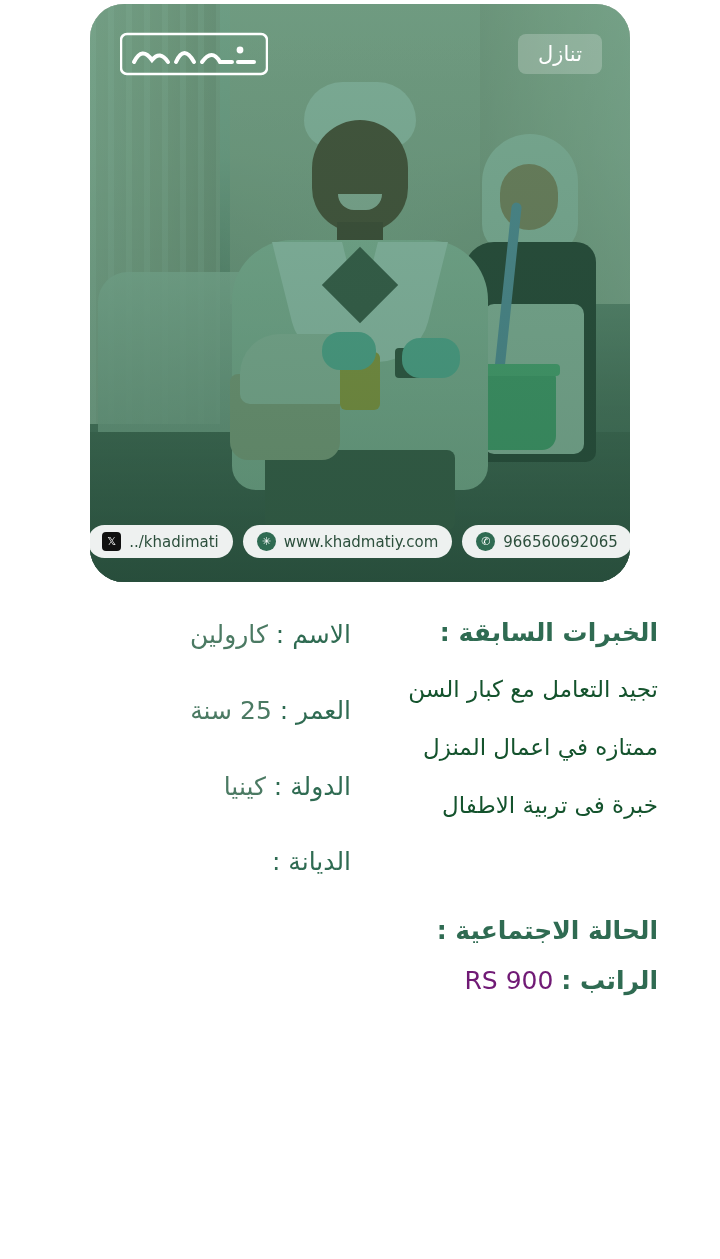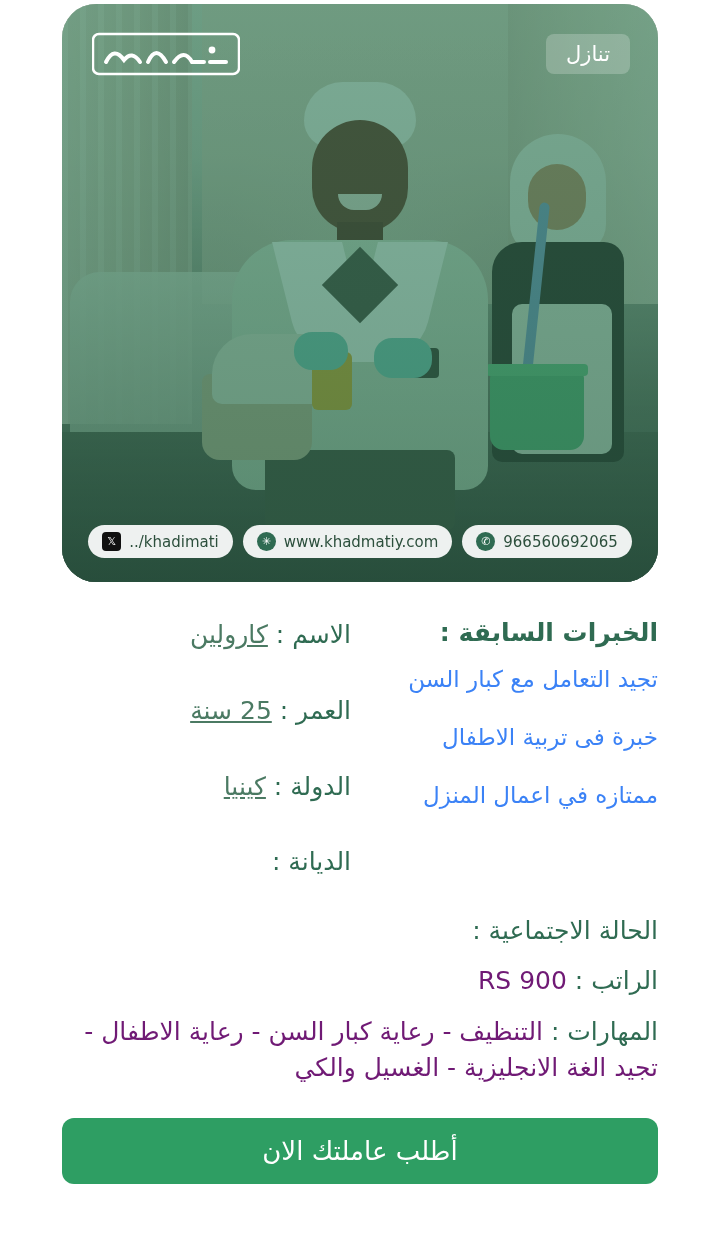--- a/index.html
+++ b/index.html
@@ -16,21 +16,21 @@
     position: relative;
     background: #ffffff;
     display: flex;
     flex-direction: column;
     align-items: center;
   }
 
   
   .hero {
     position: relative;
-    width: 596px;
+    width: 540px;
     height: 578px;
     margin-top: 4px;
     border-radius: 34px;
     overflow: hidden;
     background: #2f6b52;
   }
   
   .hero-photo {
     position: absolute;
     inset: 0;
@@ -187,33 +187,33 @@
     flex-direction: row;
     gap: 18px;
     color: #3d6b55;
   }
   .col { flex: 1; }
   .col-right { text-align: right; }
   .col-left { text-align: right; }
 
   .field { margin-bottom: 42px; font-size: 25px; line-height: 1.35; }
   .field .k { font-weight: normal; color: #2f6b52; }
-  .field .v { color: #4b7a63; text-decoration: underline; }
-
-  .exp-title { font-size: 25px; font-weight: bold; color: #2f6b52; margin-bottom: 16px; text-align: right; }
-  .exp-item { font-size: 23px; color: #3b82f6; margin-bottom: 26px; line-height: 1.4; text-align: right; }
+  .field .v { color: #4b7a63; }
+
+  .exp-title { font-size: 25px; font-weight: bold; color: #2f6b52; margin-bottom: 26px; text-align: right; }
+  .exp-item { font-size: 23px; color: #14532d; margin-bottom: 26px; line-height: 1.4; text-align: right; }
 
   .wide {
     width: 596px;
     color: #3d6b55;
     text-align: right;
     margin-top: -8px;
   }
   .wide .row { font-size: 25px; line-height: 1.45; margin-bottom: 14px; }
-  .wide .k { font-weight: normal; color: #2f6b52; }
+  .wide .k { font-weight: bold; color: #2f6b52; }
   .wide .v { color: #701a75; }
   .skills { font-size: 24px; line-height: 1.55; }
 
   .cta {
     width: 596px;
     margin-top: 18px;
     background: #2e9e63;
     color: #ffffff;
     border: none;
     border-radius: 12px;
@@ -297,22 +297,22 @@
         <span>../khadimati</span>
       </div>
     </div>
   </div>
 
   <div class="details">
 
     <div class="col col-left">
       <div class="exp-title">الخبرات السابقة :</div>
       <div class="exp-item">تجيد التعامل مع كبار السن</div>
+      <div class="exp-item">ممتازه في اعمال المنزل</div>
       <div class="exp-item">خبرة فى تربية الاطفال</div>
-      <div class="exp-item">ممتازه في اعمال المنزل</div>
     </div>
 
     <div class="col col-right">
       <div class="field">
         <span class="k">الاسم :</span>
         <span class="v">كارولين</span>
       </div>
       <div class="field">
         <span class="k">العمر :</span>
         <span class="v">25 سنة</span>
@@ -330,20 +330,15 @@
 
   <div class="wide">
     <div class="row">
       <span class="k">الحالة الاجتماعية :</span>
       <span class="v"></span>
     </div>
     <div class="row">
       <span class="k">الراتب :</span>
       <span class="v">RS 900</span>
     </div>
-    <div class="row skills">
-      <span class="k">المهارات :</span>
-      <span class="v">التنظيف - رعاية كبار السن - رعاية الاطفال - تجيد الغة الانجليزية - الغسيل والكي</span>
-    </div>
   </div>
 
-  <button class="cta">أطلب عاملتك الان</button>
 </div>
 
 </body></html>

